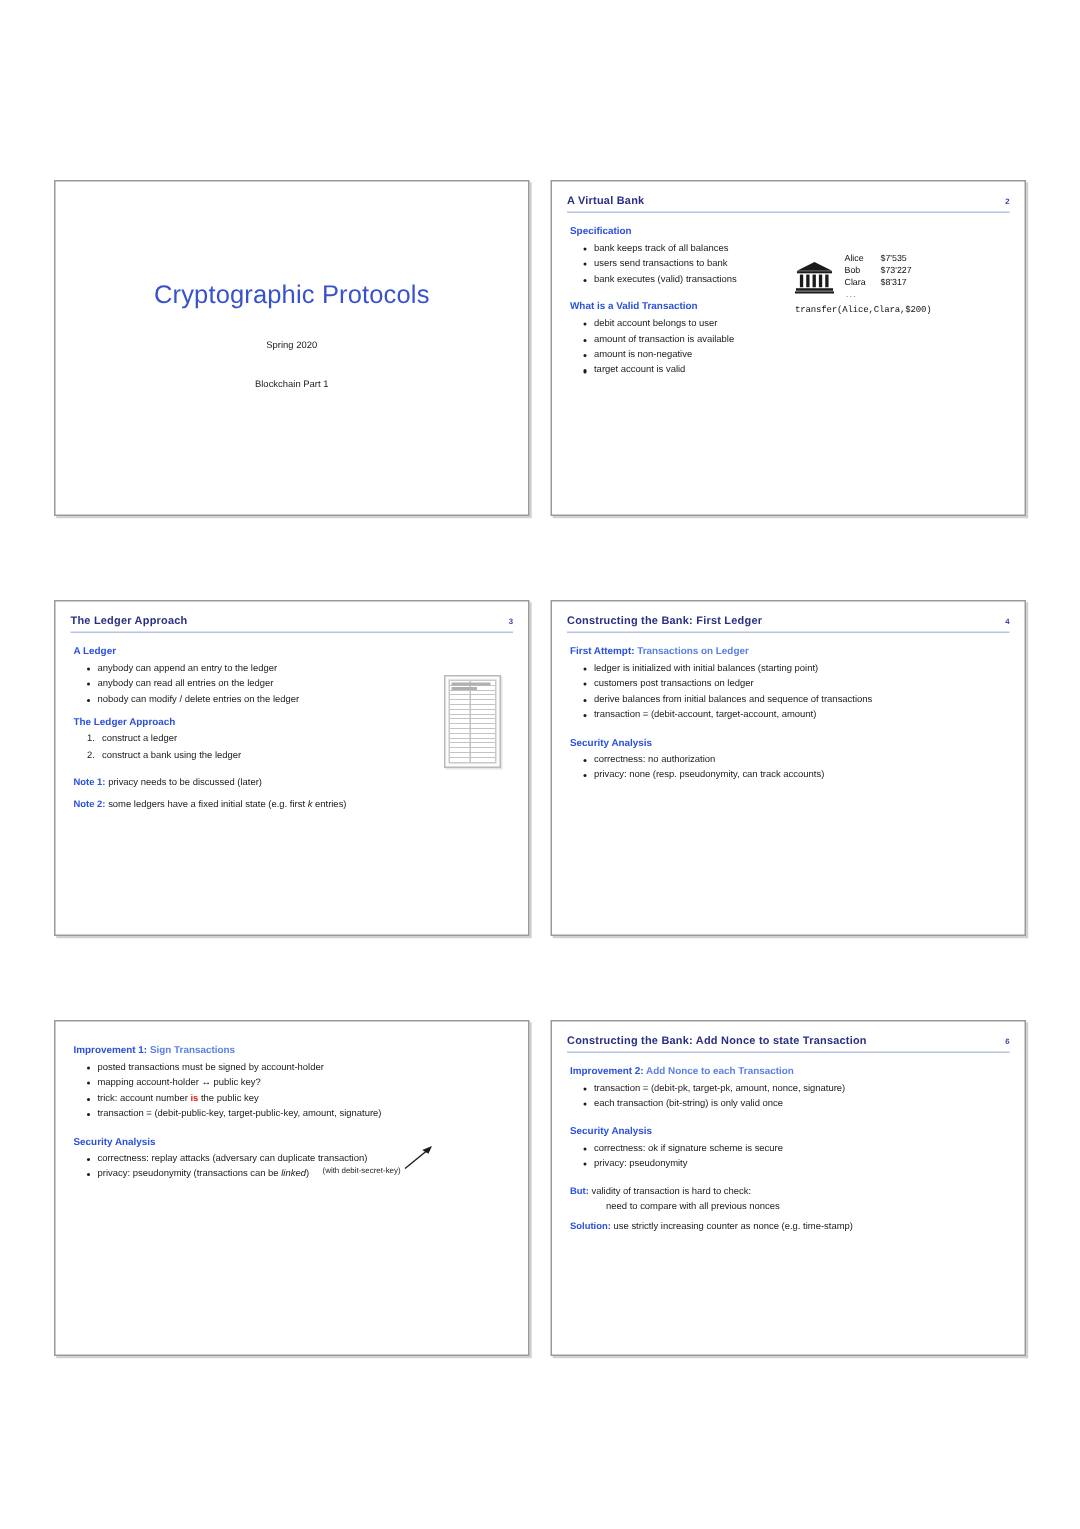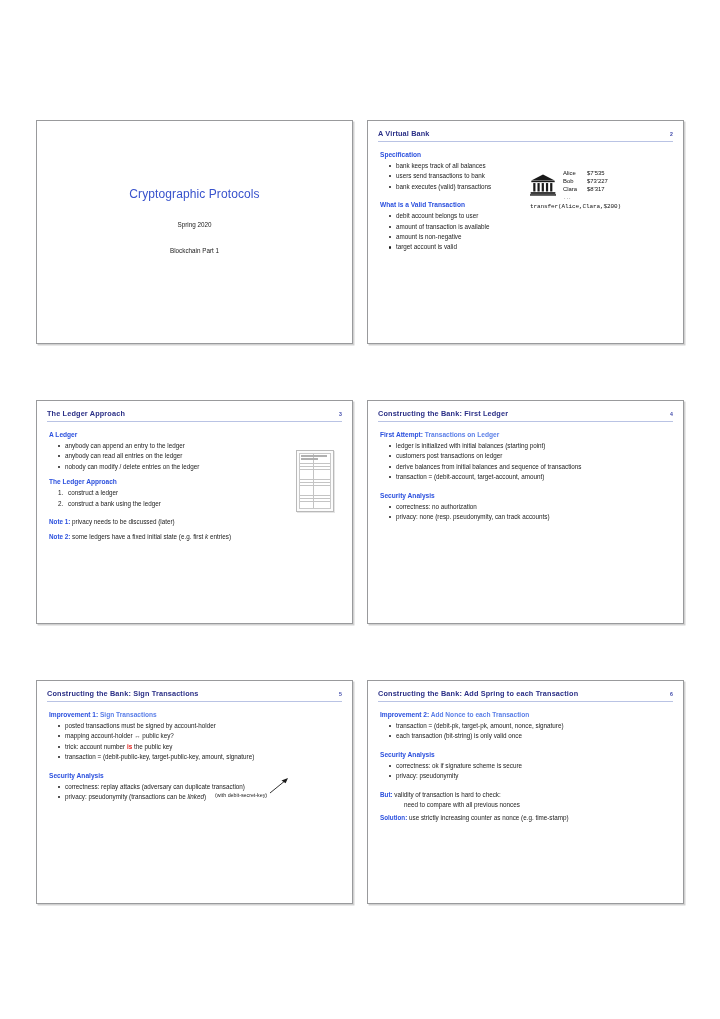--- a/index.html
+++ b/index.html
@@ -152,21 +152,21 @@
     height: 100%;
     display: flex;
     flex-direction: column;
     align-items: center;
     justify-content: flex-start;
     padding-top: 57px;
     box-sizing: border-box;
   }
   .big-title {
     color: #3852cc;
-    font-size: 12px;
+    font-size: 17px;
     font-weight: normal;
     letter-spacing: 0.1px;
   }
   .sub1 {
     color: #1b1b1b;
     font-size: 6.3px;
     margin-top: 20px;
   }
   .sub2 {
     color: #1b1b1b;
@@ -414,24 +414,20 @@
             <li>privacy: none (resp. pseudonymity, can track accounts)</li>
           </ul>
 
         </div>
       </div>
     </div>
 
     <div class="row">
 
       <div class="slide">
-        <div class="sl-head">
-          <div class="sl-title">Constructing the Bank: Sign Transactions</div>
-          <div class="sl-num">5</div>
-        </div>
         <div class="sl-body">
 
           <div class="hdr">
             <span>Improvement 1:</span><span class="sub"> Sign Transactions</span>
           </div>
           <ul class="bl">
             <li>posted transactions must be signed by account-holder</li>
             <li>mapping account-holder ↔ public key?</li>
             <li id="s5b3">trick: account number <span class="red">is</span> the public key</li>
             <li>transaction = (debit-public-key, target-public-key, amount, signature)</li>
@@ -449,21 +445,21 @@
           <svg class="annot-arrow" viewBox="0 0 20 16">
             <line x1="1" y1="15" x2="17" y2="2" stroke="#1b1b1b" stroke-width="0.9"></line>
             <polygon points="19,0 12.5,2.6 16.6,5.2" fill="#1b1b1b"></polygon>
           </svg>
 
         </div>
       </div>
 
       <div class="slide">
         <div class="sl-head">
-          <div class="sl-title">Constructing the Bank: Add Spring to each Transaction</div>
+          <div class="sl-title">Constructing the Bank: Add Nonce to state Transaction</div>
           <div class="sl-num">6</div>
         </div>
         <div class="sl-body">
 
           <div class="hdr">
             <span>Improvement 2:</span><span class="sub"> Add Nonce to each Transaction</span>
           </div>
           <ul class="bl">
             <li>transaction = (debit-pk, target-pk, amount, nonce, signature)</li>
             <li>each transaction (bit-string) is only valid once</li>

